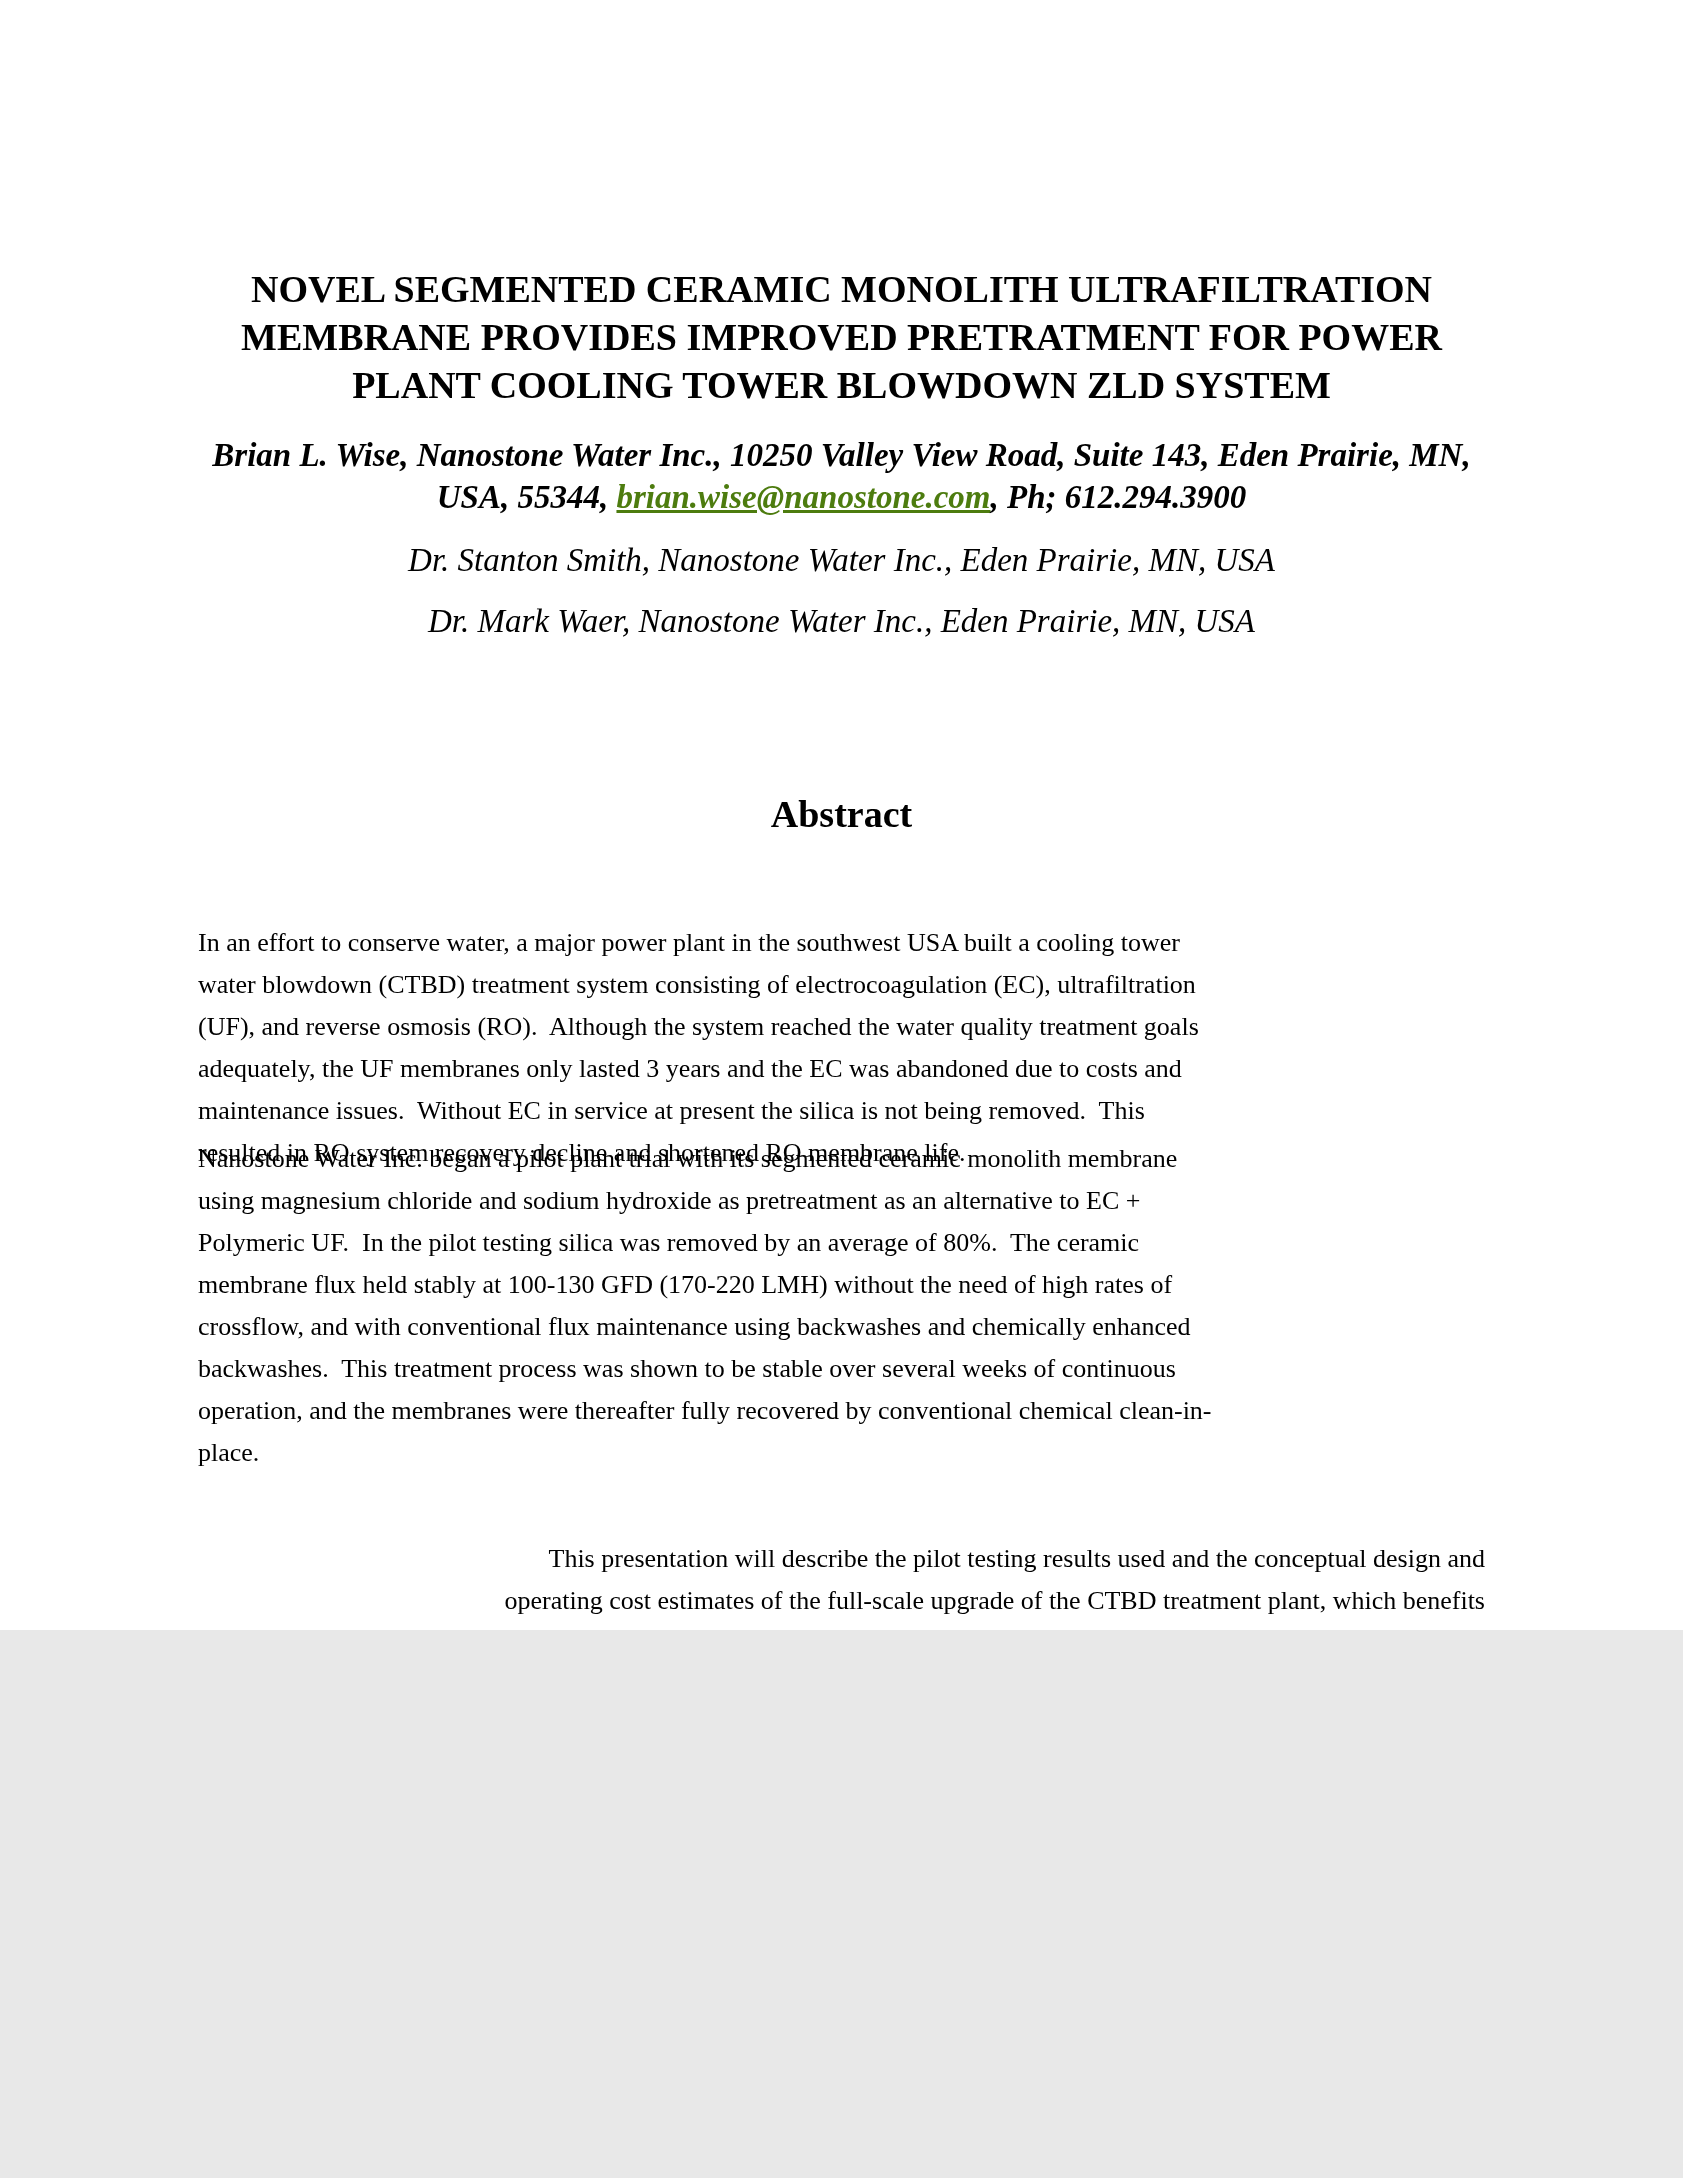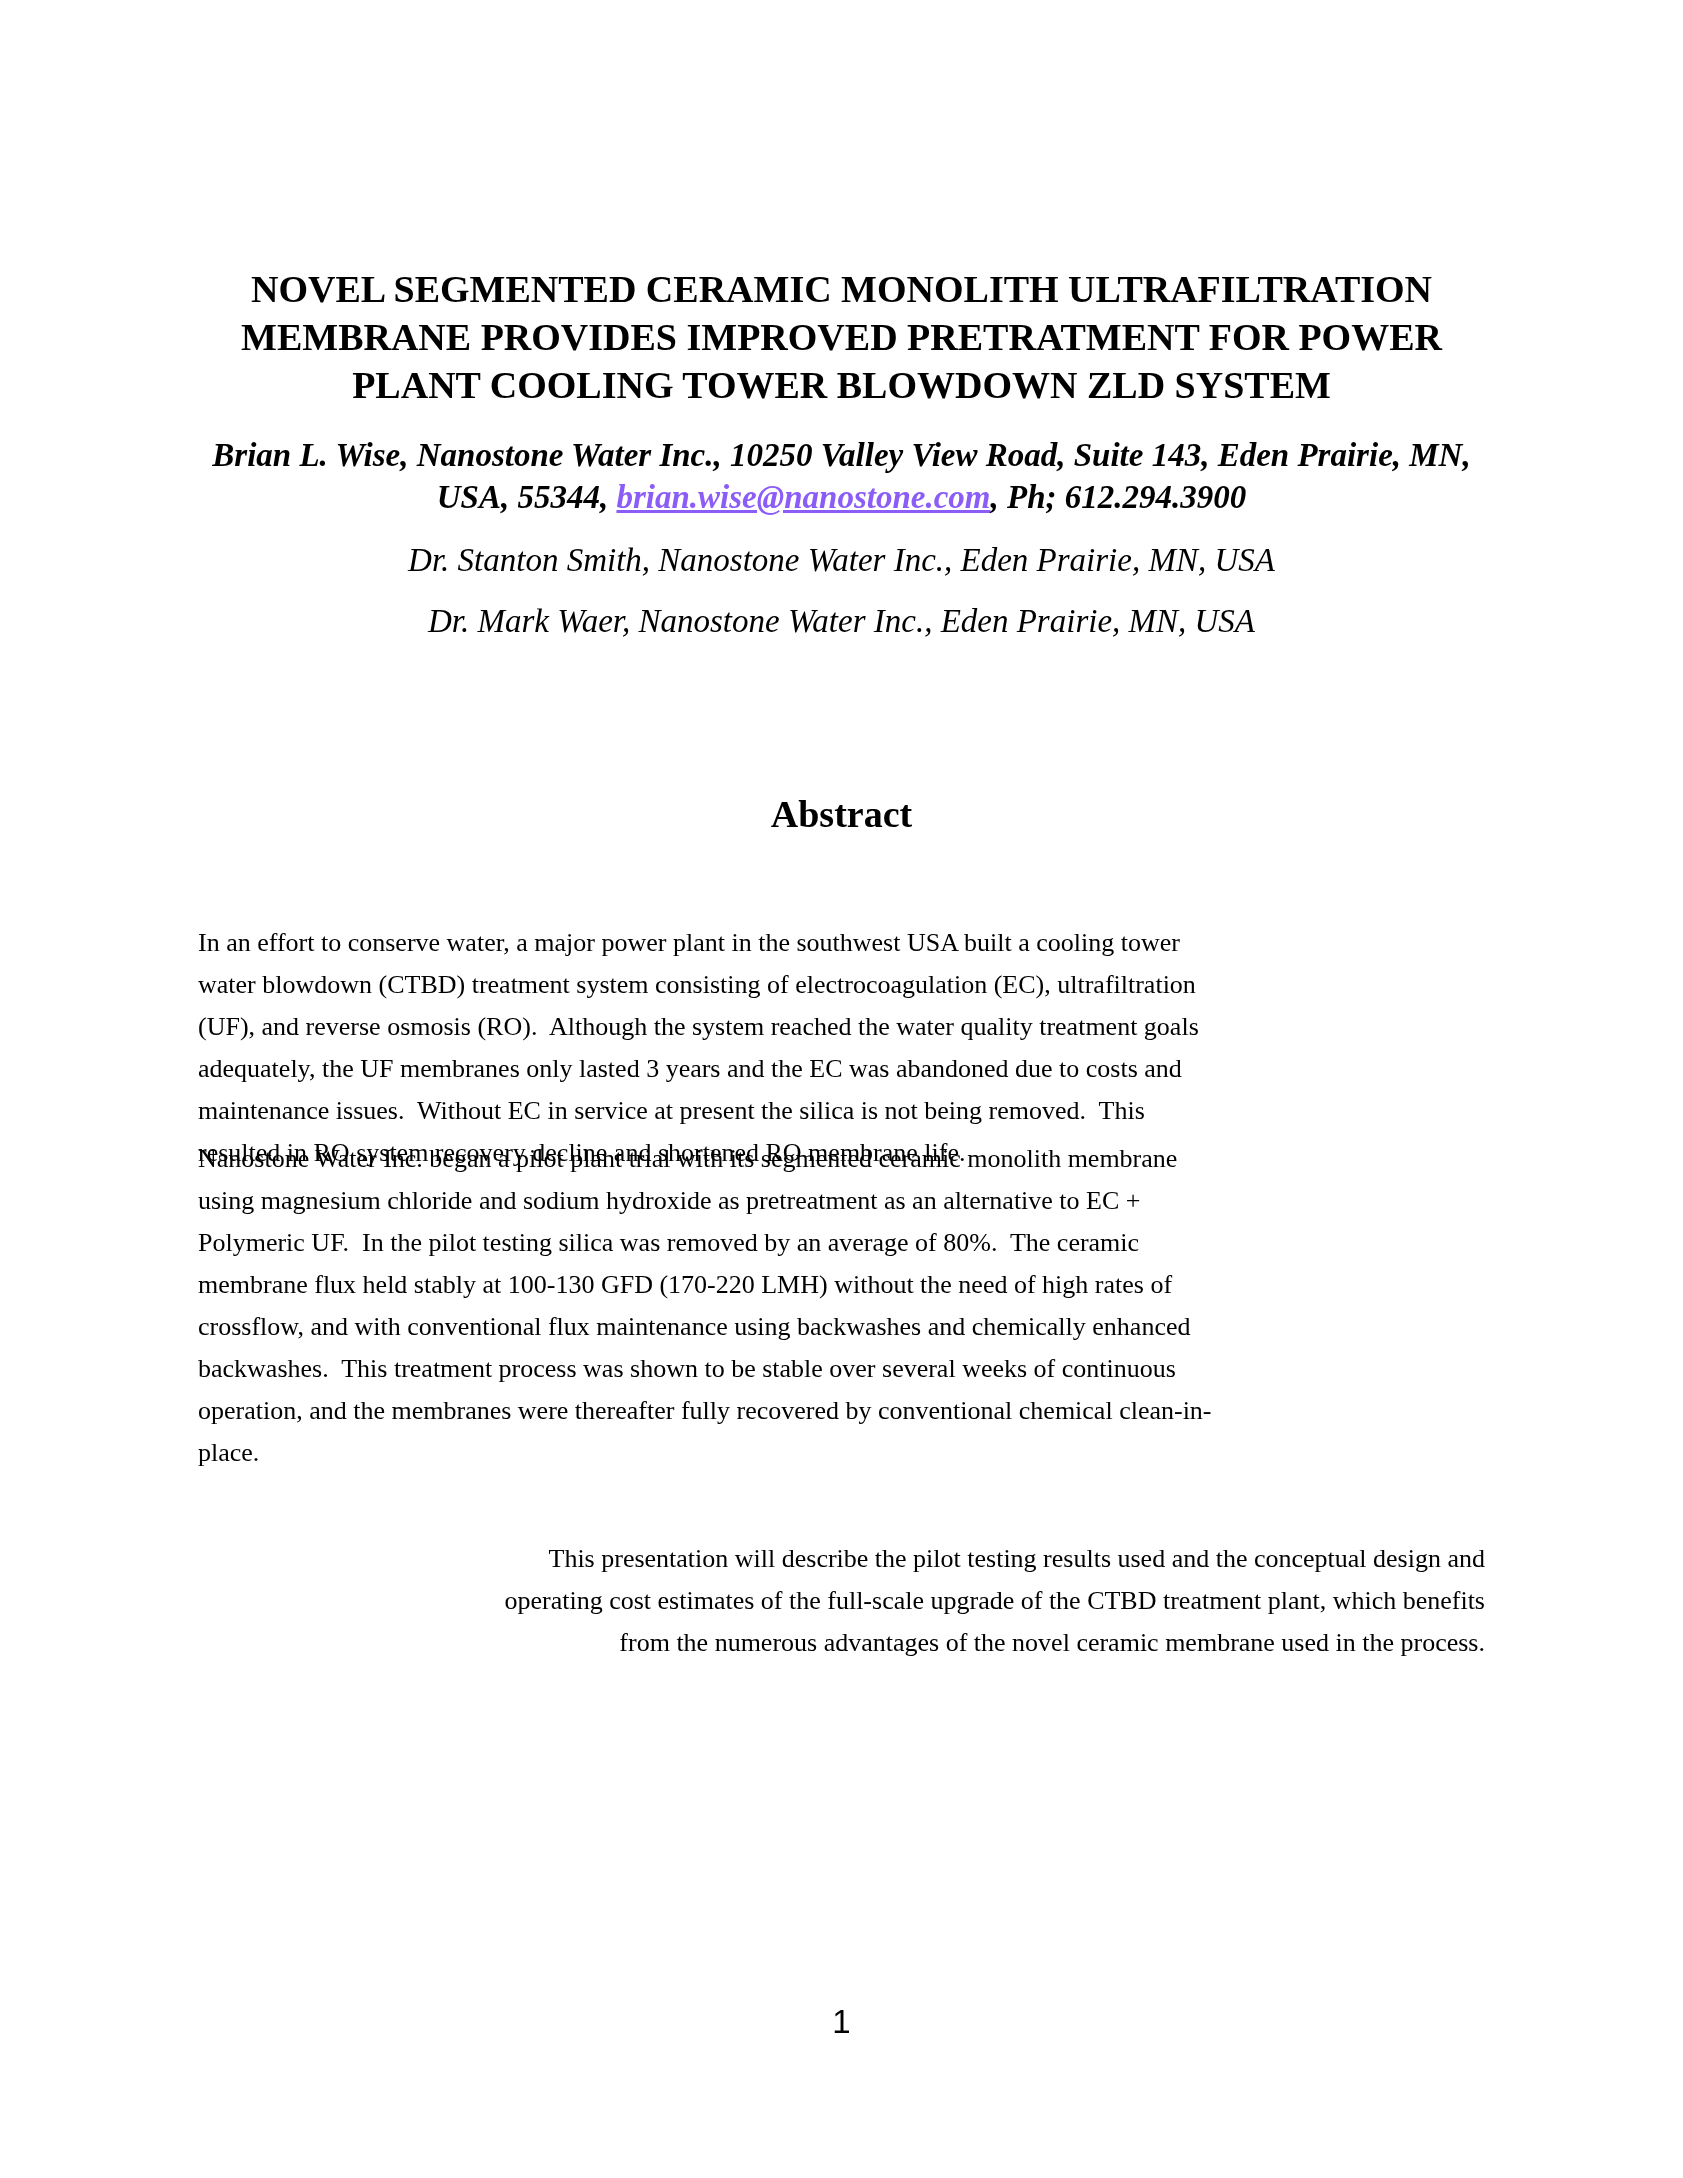--- a/index.html
+++ b/index.html
@@ -1,19 +1,19 @@
 <!DOCTYPE html>
 <html><head>
 <meta charset="utf-8">
 <style>
   html, body { margin: 0; padding: 0; background: #e8e8e8; }
   .page {
     position: relative;
     width: 1683px;
-    height: 2178px;
+    height: 1630px;
     background: #ffffff;
     color: #000000;
     font-family: "Liberation Serif", "DejaVu Serif", serif;
     overflow: hidden;
   }
   .centered-block {
     position: absolute;
     left: 0;
     width: 1683px;
     text-align: center;
@@ -28,21 +28,21 @@
   .authors-primary {
     top: 434px;
     font-style: italic;
     font-size: 33px;
     line-height: 42px;
     font-weight: bold;
   }
   .author-secondary { top: 539px; font-style: italic; font-size: 33px; line-height: 42px; }
   .author-tertiary  { top: 600px; font-style: italic; font-size: 33px; line-height: 42px; }
   .email-link {
-    color: #8b5cf6;
+    color: #4d7c0f;
     text-decoration: underline;
     cursor: pointer;
   }
   .abstract-heading {
     top: 790px;
     font-weight: bold;
     font-size: 38px;
     line-height: 48px;
   }
   .body-para {

